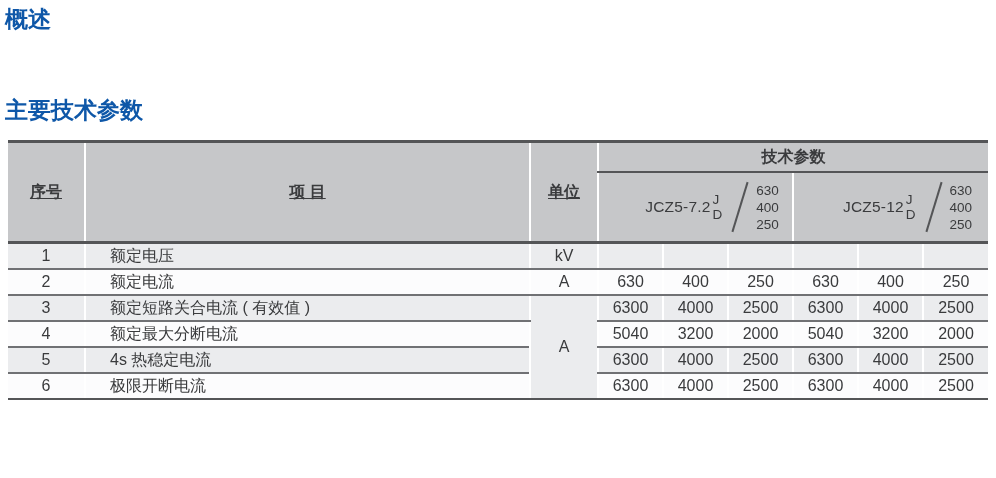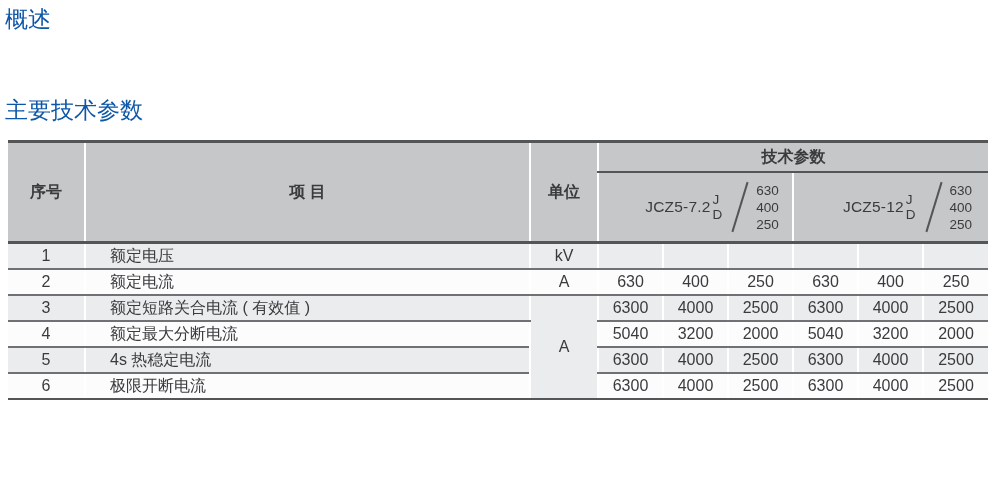--- a/index.html
+++ b/index.html
@@ -5,21 +5,21 @@
   html,body { margin:0; padding:0; background:#ffffff; }
   body {
     width:996px; height:478px; overflow:hidden;
     font-family:"Liberation Sans","DejaVu Sans",sans-serif;
     color:#3a3b3d;
   }
   .page { position:relative; width:996px; height:478px; }
 
   .sec-title {
     margin:0; padding:0;
-    color:#0e57a8; font-size:23px; font-weight:normal; line-height:27px;
+    color:#0e57a8; font-size:23px; font-weight:bold; line-height:27px;
   }
   #overview-title { margin:6px 0 0 5px; }
   #tech-title { margin:64px 0 0 5px; }
 
   .para {
     margin:16px 6px 0 5px; width:984px;
     font-size:16px; line-height:26px; color:#3e3f41;
     text-align:justify; text-indent:2em;
   }
 
@@ -28,21 +28,21 @@
     width:980px; margin:16px 0 0 8px;
     color:#3a3b3d;
   }
   table.tech th, table.tech td { padding:0; overflow:hidden; }
 
   
   thead th {
     background:#c6c7c9; font-size:16px; font-weight:bold;
   }
   thead th.top-row { border-top:3px solid #545557;text-align:center; }
-  thead th.span-hdr { border-bottom:3px solid #545557; }
+  thead th.span-hdr { border-bottom:3px solid #545557;text-decoration:underline; }
   th.grp { height:28px; border-bottom:2px solid #545557; }
   th.model { height:68px; font-weight:normal; border-bottom:3px solid #545557; }
 
   
   .vsep { border-left:2px solid #ffffff; }
 
   
   tbody td {
     height:24px; font-size:16px;
     border-bottom:2px solid #707174;

